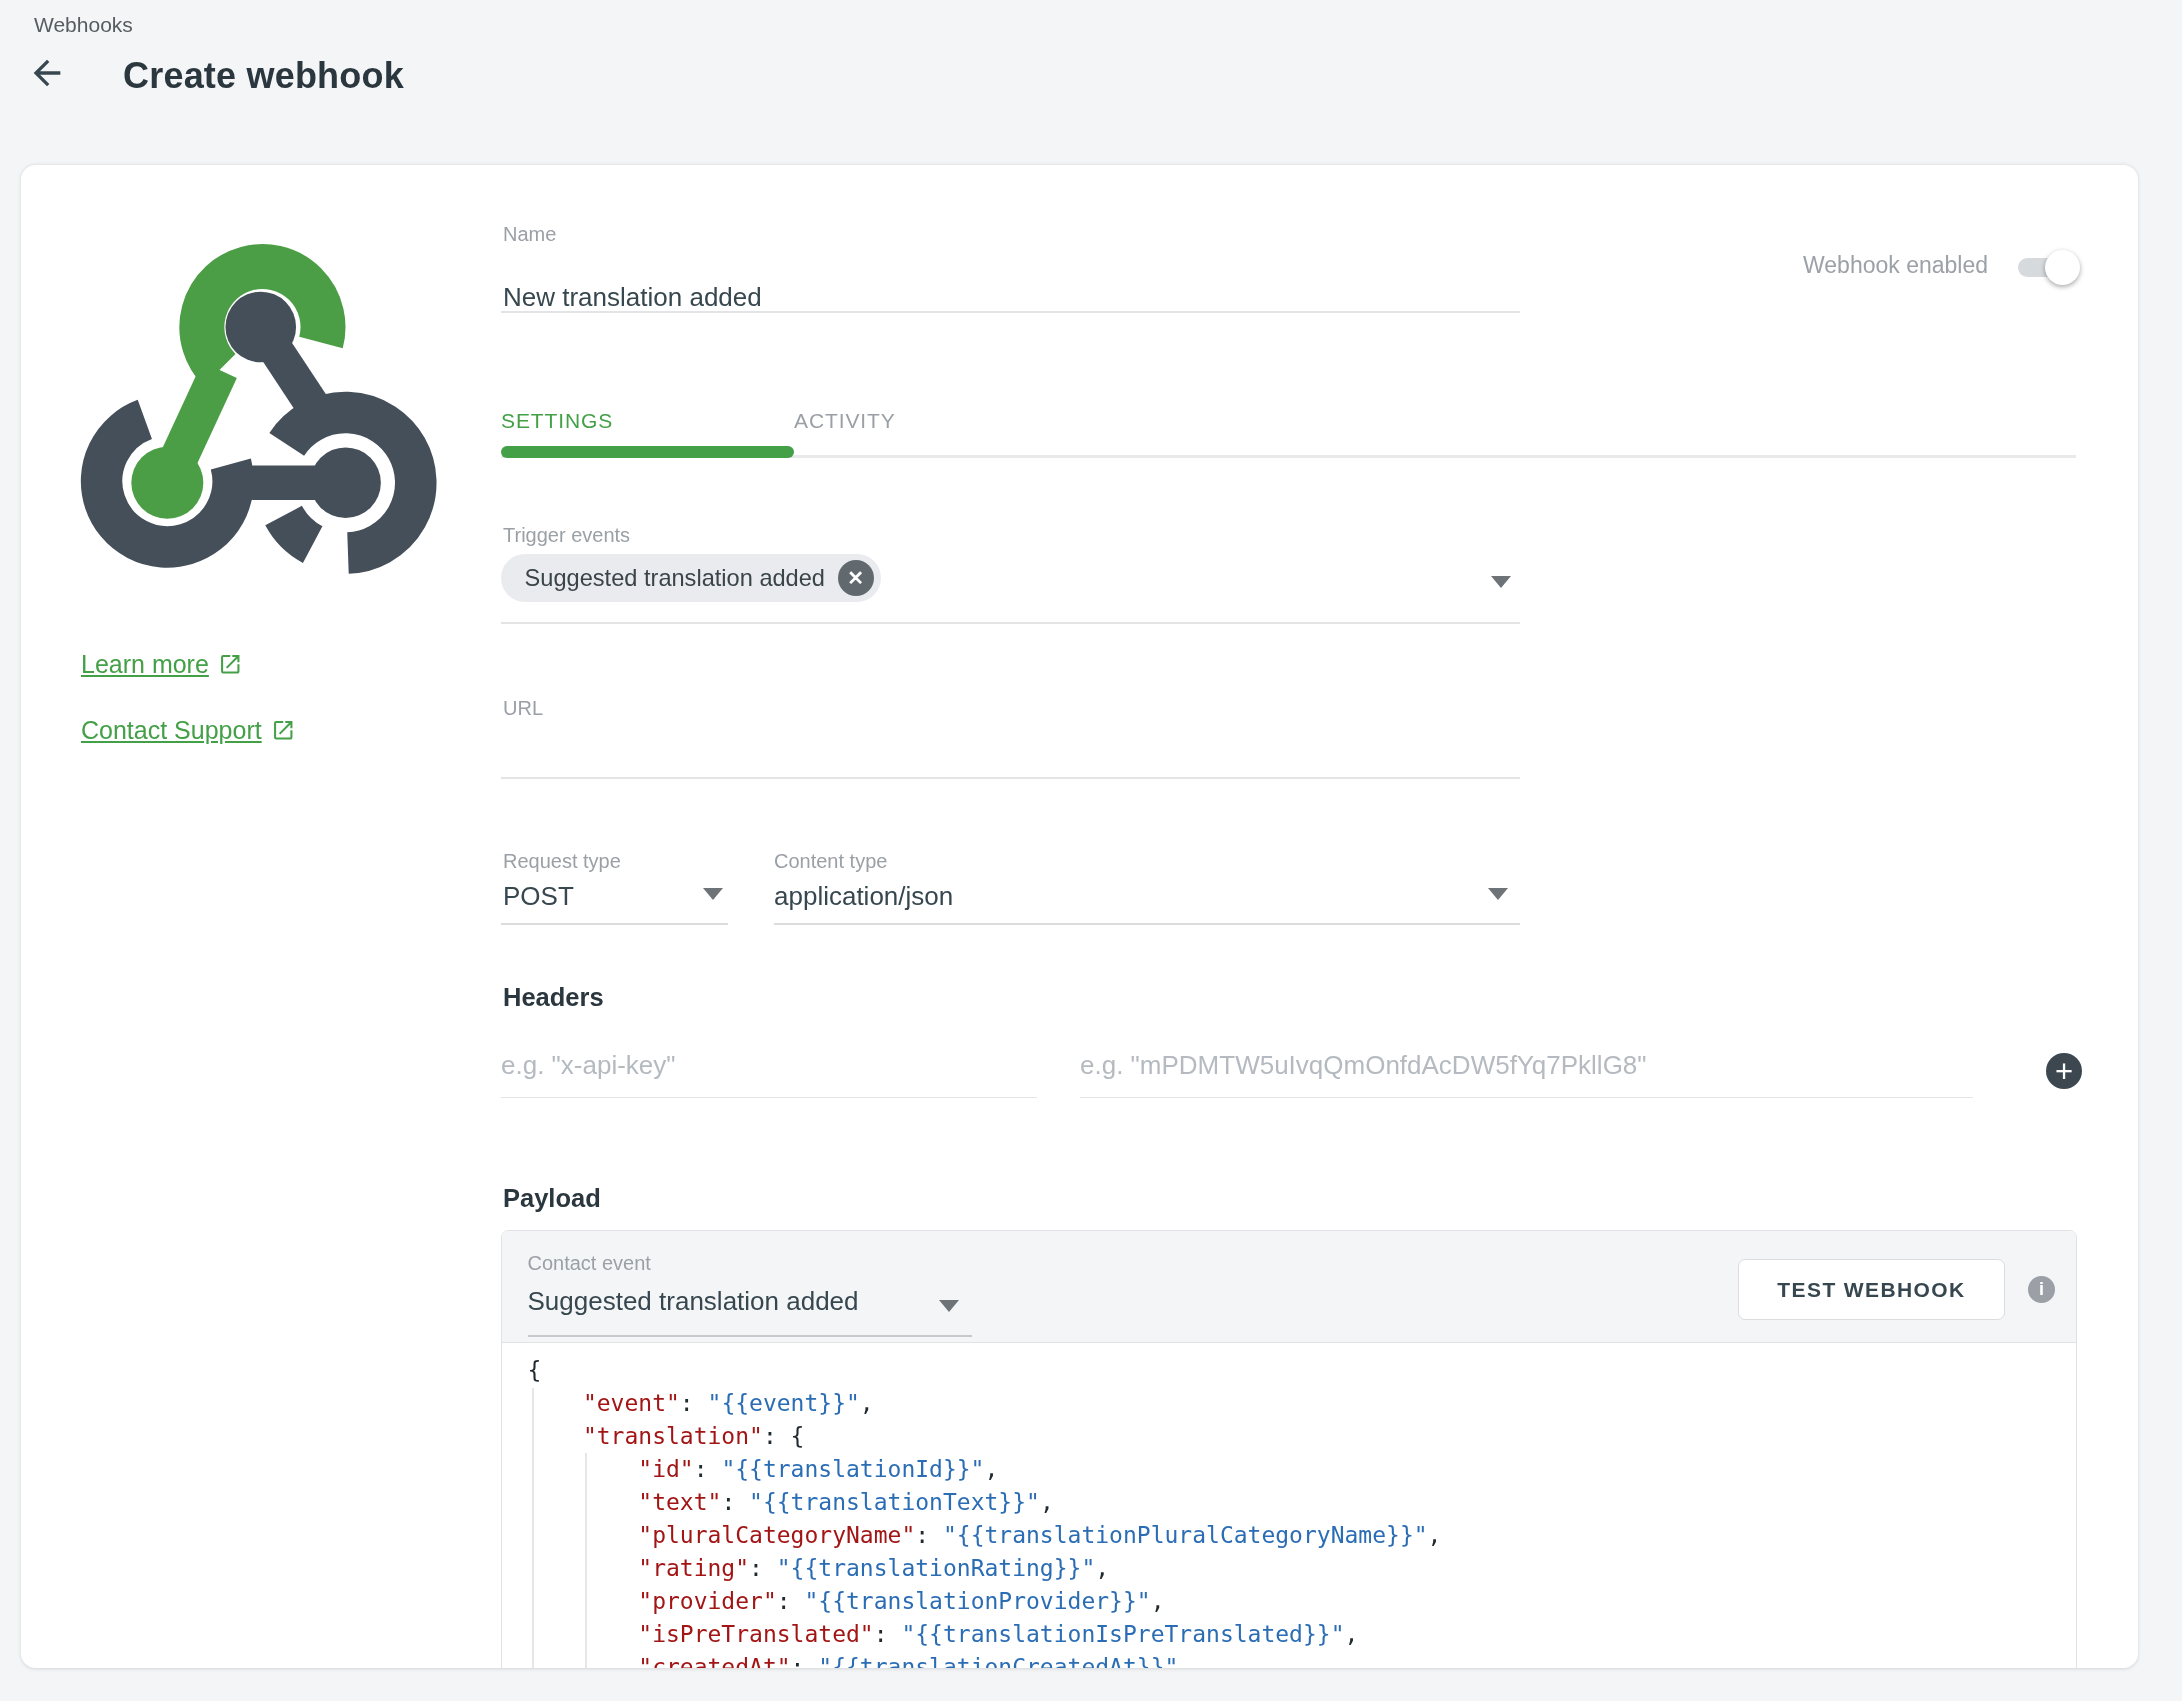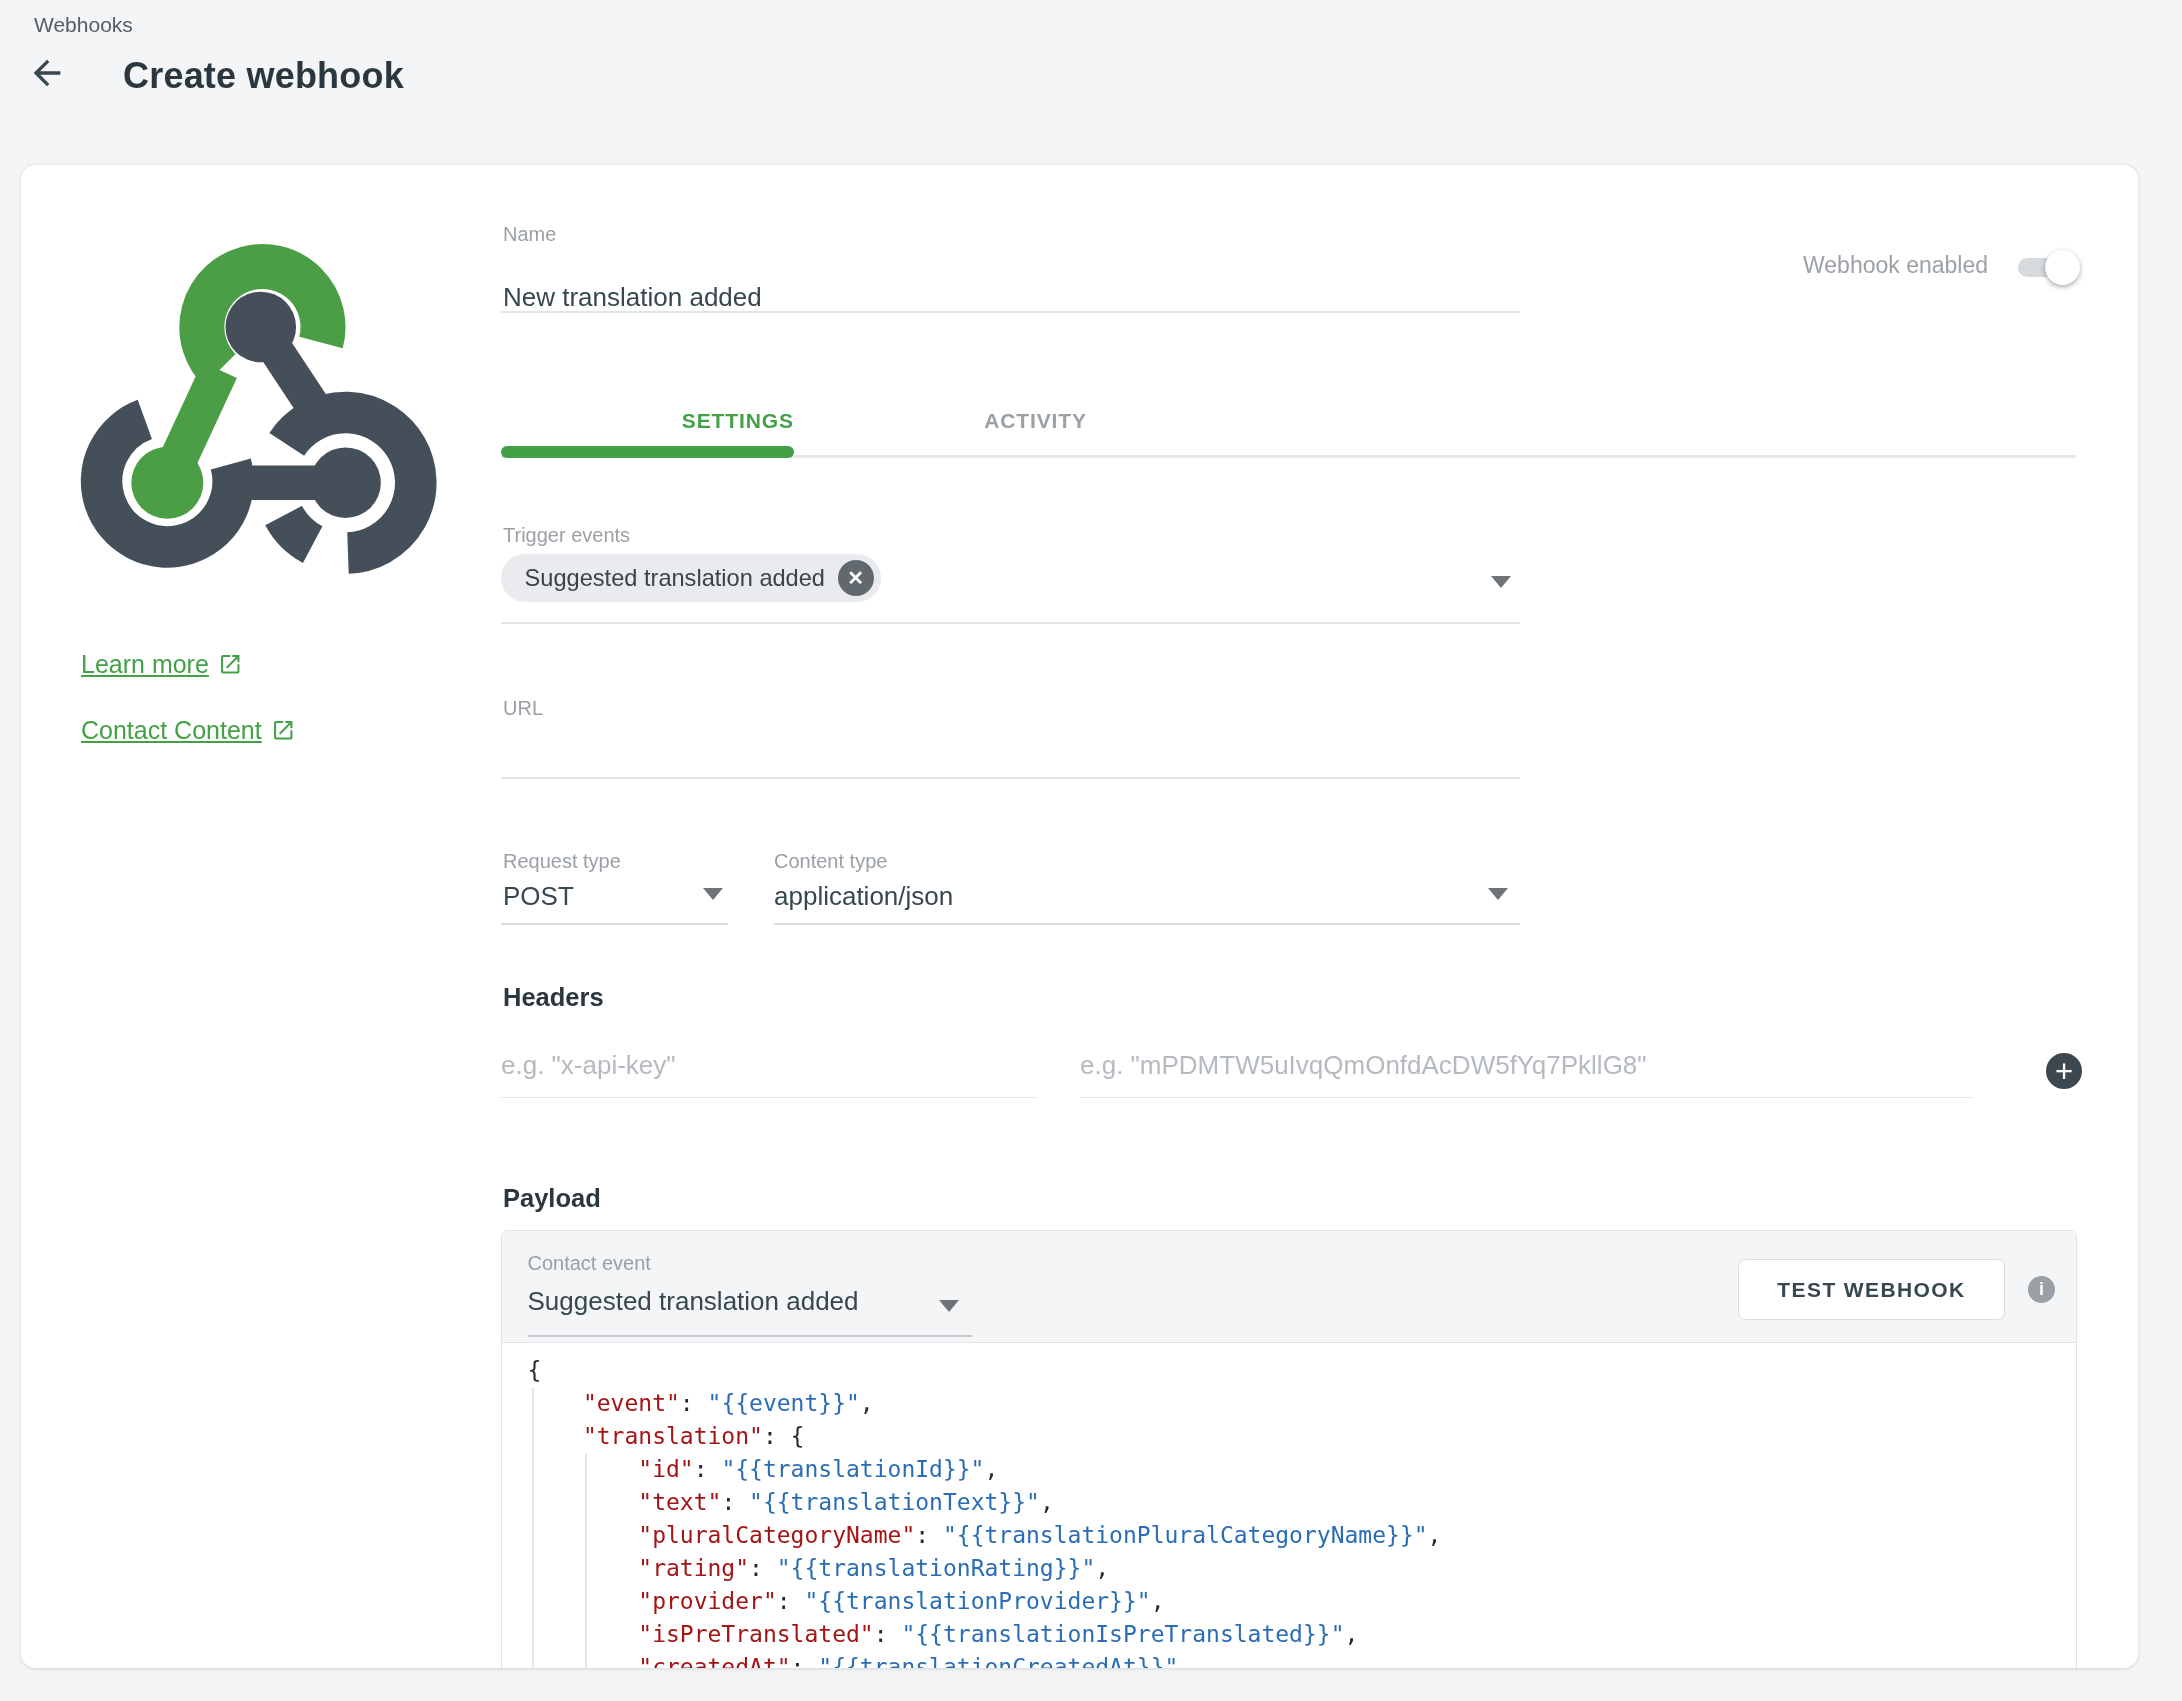--- a/index.html
+++ b/index.html
@@ -44,21 +44,21 @@
   .name-label  { left:482px; top:58px; }
   .name-value  { left:482px; top:95px;margin-top:22px; }
   .name-line   { left:480px; top:146px; width:1019px; }
   .enable-label{ right:150px; top:87px; font-size:23px; color:#9ba1a7; }
   .toggle { left:1997px; top:85px; width:62px; height:35px; cursor:pointer; }
   .toggle .track { position:absolute; left:0; top:8.2px; width:55px; height:19px; border-radius:10px; background:#d7dadd; }
   .toggle .thumb { position:absolute; left:27px; top:0; width:35px; height:35px; border-radius:50%; background:#ffffff; box-shadow:0 1.8px 5.5px rgba(0,0,0,.35); }
 
   
   .tabs { left:480px; top:229px; width:1575px; height:64px; display:flex; }
-  .tab { width:293px; text-align:right; padding-top:14.5px; font-size:21px; font-weight:700; letter-spacing:0.9px; color:#9aa0a6; cursor:pointer; }
+  .tab { width:293px; text-align:left; padding-top:14.5px; font-size:21px; font-weight:400; letter-spacing:0.9px; color:#9aa0a6; cursor:pointer; }
   .tab.active { color:#43a047; }
   .tab-baseline { left:480px; top:290px; width:1575px; height:2.7px; background:#e8e9eb; }
   .tab-indicator { left:480px; top:281px; width:293px; height:11.8px; border-radius:6.4px; background:#43a047; }
 
   
   .trigger-label { left:482px; top:359px; }
   .chip { left:480px; top:389px; height:48px; border-radius:24.5px; background:#e9ebee;
           display:inline-flex; align-items:center; gap:12.7px; padding:0 7.3px 0 23.6px; cursor:default; }
   .chip-text { font-size:23.6px; color:#3a4449; }
   .chip-x { width:36px; height:36px; border-radius:50%; background:#61696f; color:#fff; display:flex; align-items:center; justify-content:center; font-size:20px; font-weight:700; cursor:pointer; }
@@ -149,21 +149,21 @@
     </svg>
   </div>
 
   <div class="abs side-link link-learn">
     <span>Learn more</span>
     <svg viewBox="0 0 24 24">
         <path fill="#43a047" d="M19 19H5V5h7V3H5a2 2 0 0 0-2 2v14a2 2 0 0 0 2 2h14c1.1 0 2-.9 2-2v-7h-2v7zM14 3v2h3.59l-9.83 9.83 1.41 1.41L19 6.41V10h2V3h-7z"></path>
       </svg>
   </div>
   <div class="abs side-link link-support">
-    <span>Contact Content</span>
+    <span>Contact Support</span>
     <svg viewBox="0 0 24 24">
         <path fill="#43a047" d="M19 19H5V5h7V3H5a2 2 0 0 0-2 2v14a2 2 0 0 0 2 2h14c1.1 0 2-.9 2-2v-7h-2v7zM14 3v2h3.59l-9.83 9.83 1.41 1.41L19 6.41V10h2V3h-7z"></path>
       </svg>
   </div>
 
   <div class="abs field-label name-label">Name</div>
   <div class="abs field-value name-value">New translation added</div>
   <div class="abs underline name-line"></div>
 
   <div class="abs enable-label">Webhook enabled</div>

